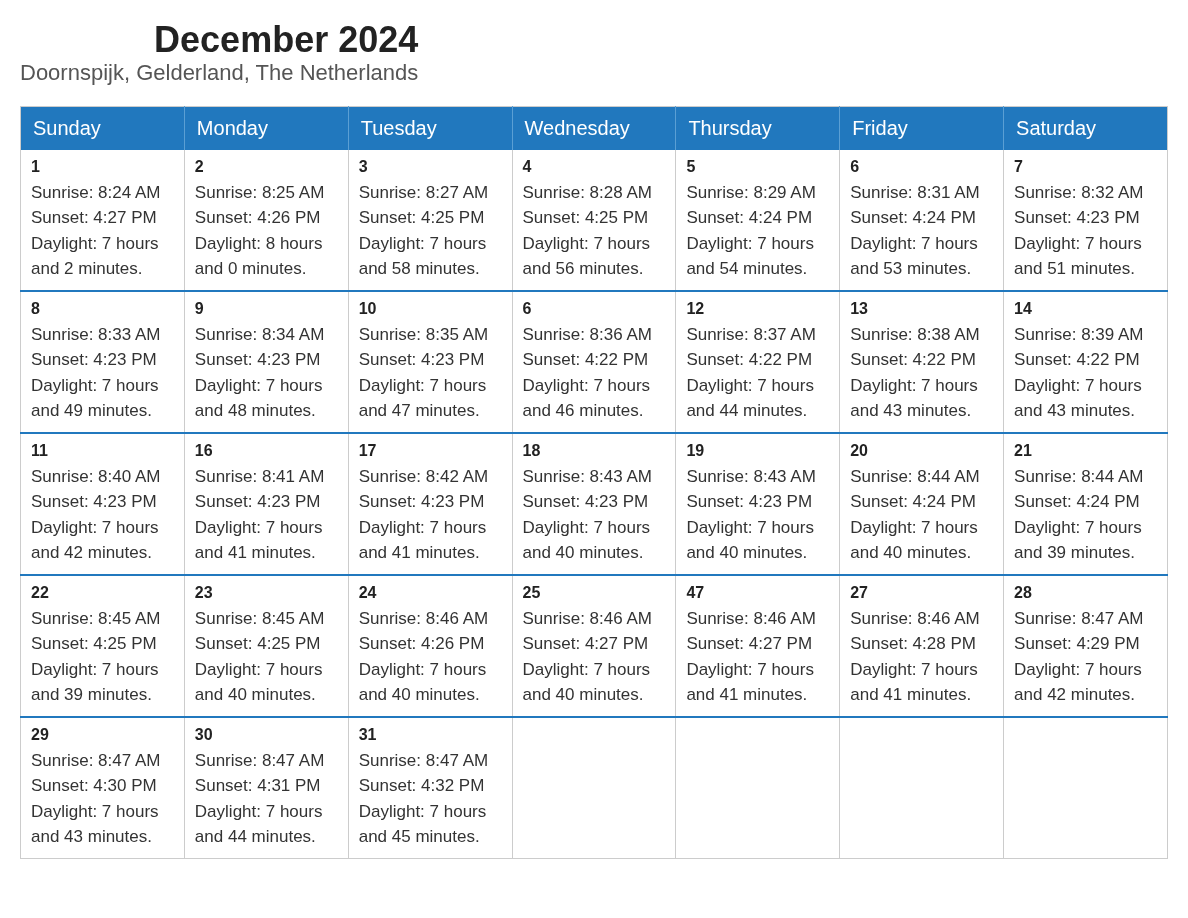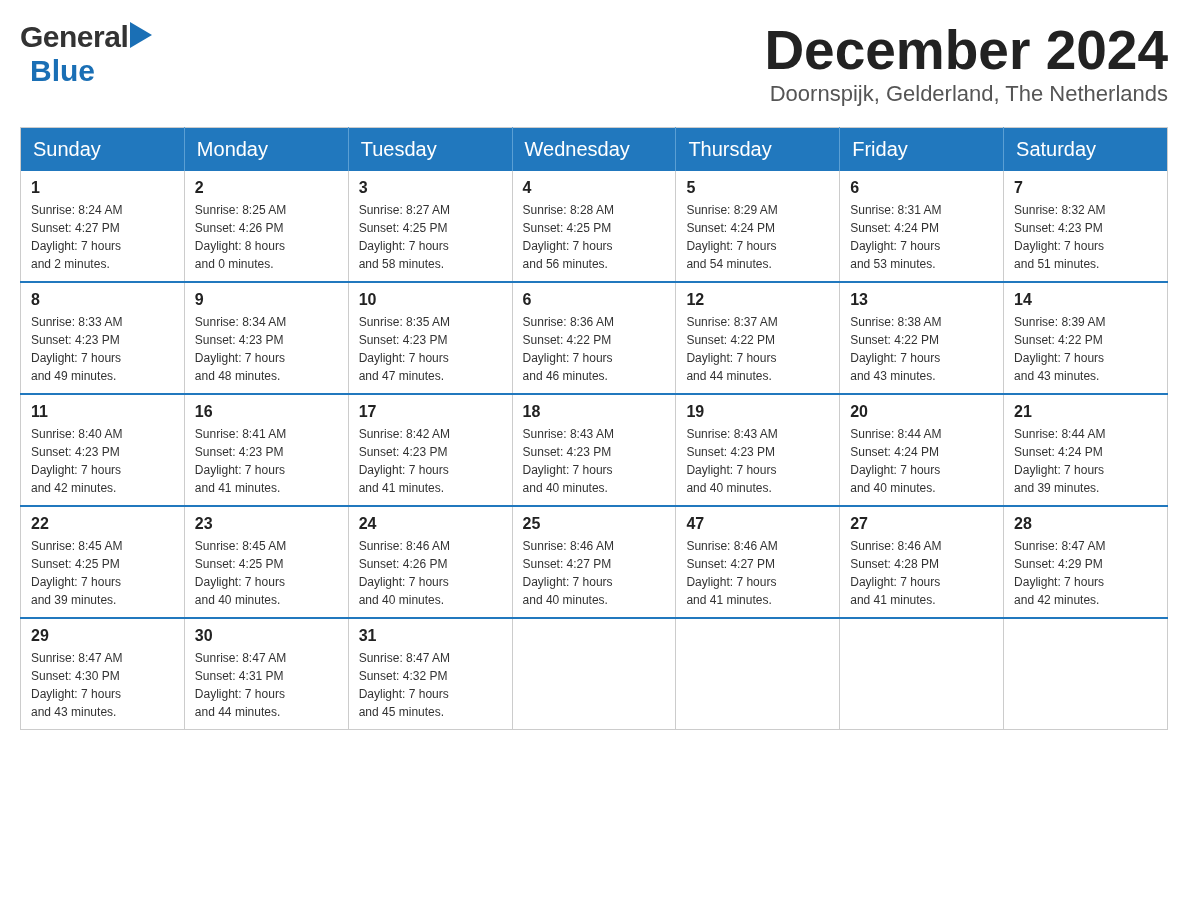--- a/index.html
+++ b/index.html
@@ -13,21 +13,21 @@
     .header {
       display: flex;
       justify-content: space-between;
       align-items: flex-start;
       margin-bottom: 20px;
     }
     .title-section {
       text-align: right;
     }
     .month-year {
-      font-size: 55px;
+      font-size: 36px;
       font-weight: bold;
       color: #222;
       line-height: 1.1;
     }
     .location {
       font-size: 22px;
       color: #555;
     }
     .calendar {
       width: 100%;
@@ -63,21 +63,21 @@
       border-bottom: 1px solid #ccc;
     }
     .day-number {
       font-size: 16px;
       font-weight: bold;
       color: #222;
       display: block;
       margin-bottom: 4px;
     }
     .day-info {
-      font-size: 12px;
+      font-size: 17px;
       line-height: 1.5;
       color: #333;
     }
     .empty-cell {
       background: #fff;
     }
     .logo-wrapper {
       display: flex;
       flex-direction: column;
       align-items: flex-start;
@@ -89,31 +89,20 @@
     .logo-line2 {
       display: flex;
       align-items: center;
       margin-left: 4px;
     }
   </style>
 </head>
 <body>
 
 <div class="header">
-  <div class="logo-wrapper">
-    <div class="logo-line1">
-      <span style="font-size:30px;font-weight:bold;color:#333;letter-spacing:-0.5px;">General</span>
-      <svg width="22" height="26" viewBox="0 0 22 26" style="margin-left:2px;margin-top:-4px;">
-        <polygon points="0,0 22,13 0,26" fill="#1a6fb5"></polygon>
-      </svg>
-    </div>
-    <div class="logo-line2">
-      <span style="font-size:30px;font-weight:bold;color:#1a6fb5;margin-left:6px;">Blue</span>
-    </div>
-  </div>
   <div class="title-section">
     <div class="month-year">December 2024</div>
     <div class="location">Doornspijk, Gelderland, The Netherlands</div>
   </div>
 </div>
 
 <table class="calendar">
   <thead>
     <tr>
       <th>Sunday</th>

